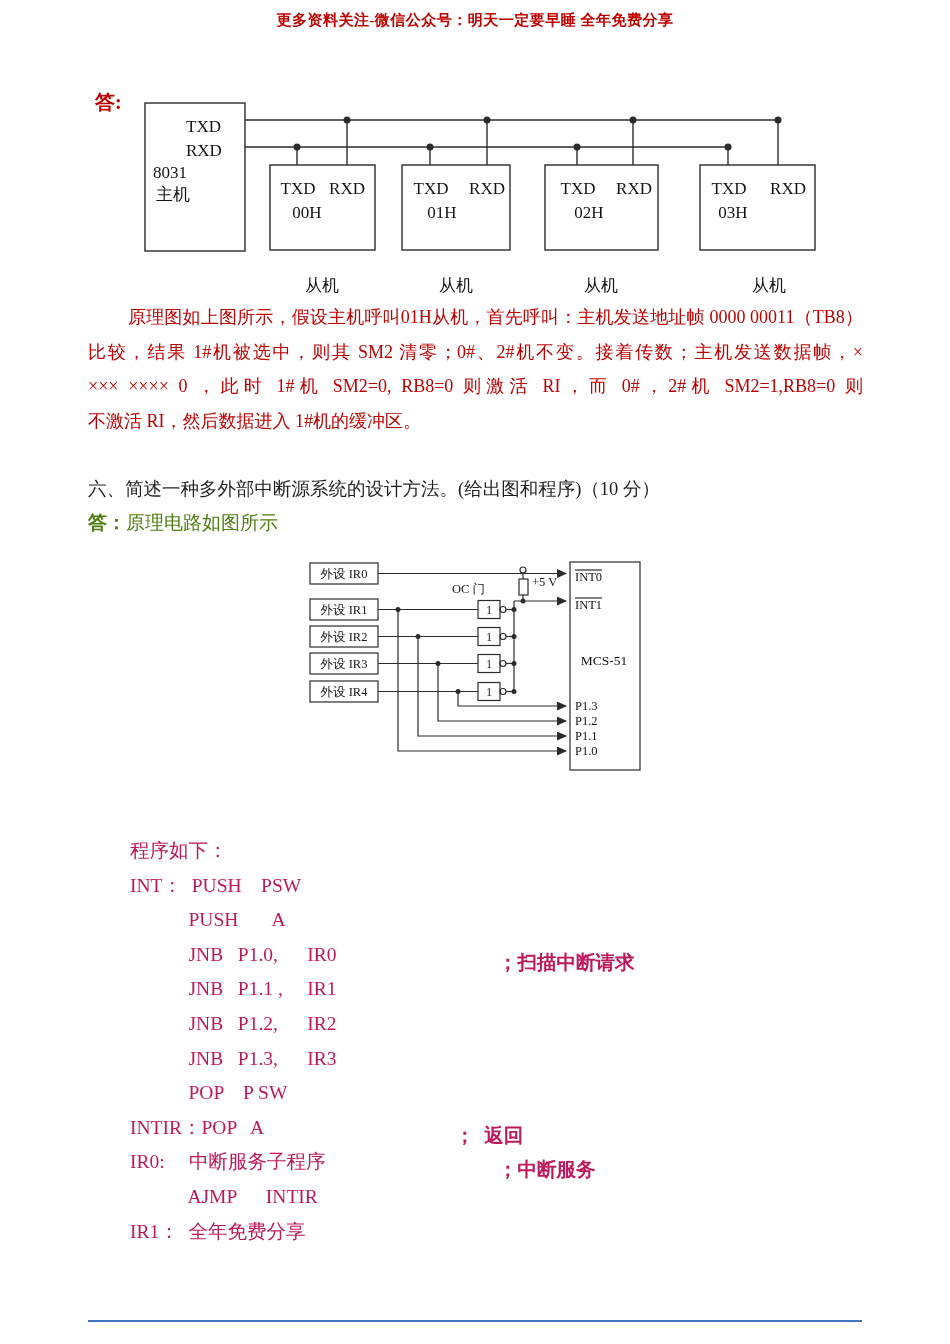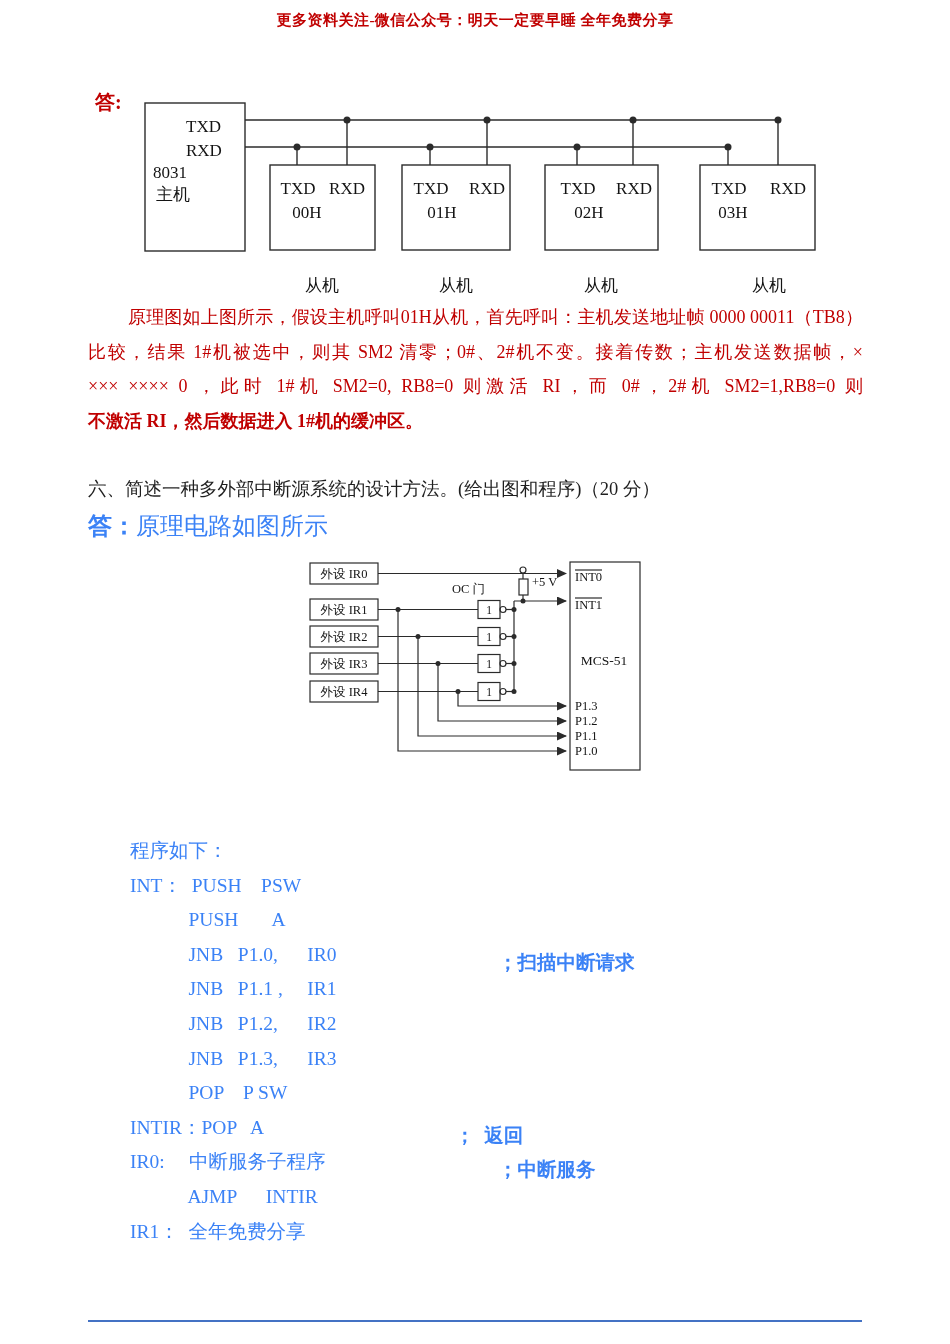--- a/index.html
+++ b/index.html
@@ -25,27 +25,27 @@
   .dot { fill:#2b2b2b; }
   .d2 text { font-size:12.5px; }
   .d2 .gate-t { font-size:11.5px; }
   .d2 .mcu-t { font-size:13.5px; }
   .para {
     position:absolute; top:300px; left:88px; width:775px;
     color:#c00000; font-size:18px; line-height:34.6px;
   }
   .para .pline { text-align:justify; text-align-last:justify; }
   .para .pline.first { text-indent:40px; }
-  .para .pline.last { text-align-last:auto;font-weight:bold; }
+  .para .pline.last { text-align-last:auto; }
   .q6 { position:absolute; top:476px; left:88px; font-size:18.5px; color:#1f1f1f; }
-  .ans2 { position:absolute; top:510px; left:88px; font-size:24px; color:#3b82f6; }
+  .ans2 { position:absolute; top:510px; left:88px; font-size:19px; color:#4d7c0f; }
   .ans2 .lbl { font-weight:bold; }
   .program {
     position:absolute; top:834px; left:130px; width:730px;
-    color:#3b82f6; font-size:19.5px;
+    color:#be185d; font-size:19.5px;
   }
   .prog-line { position:relative; height:34.6px; line-height:34.6px; white-space:pre; }
   .prog-line .comment { position:absolute; left:368px; top:8px; white-space:pre;font-weight:bold; }
   .prog-line.near .comment { left:325px; }
   .footer-line {
     position:absolute; top:1320px; left:88px; width:774px; height:2px; background:#4472c4;
   }
 </style>
 </head>
 <body>
@@ -118,21 +118,21 @@
     </g>
   </svg>
 
   <div class="para">
     <div class="pline first">原理图如上图所示，假设主机呼叫01H从机，首先呼叫：主机发送地址帧 0000 00011（TB8）</div>
     <div class="pline">比较，结果 1#机被选中，则其 SM2 清零；0#、2#机不变。接着传数；主机发送数据帧，×</div>
     <div class="pline">××× ××××  0 ，此时 1#机 SM2=0, RB8=0 则激活 RI，而 0#，2#机 SM2=1,RB8=0 则</div>
     <div class="pline last">不激活 RI，然后数据进入 1#机的缓冲区。</div>
   </div>
 
-  <div class="q6">六、简述一种多外部中断源系统的设计方法。(给出图和程序)（20 分）</div>
+  <div class="q6">六、简述一种多外部中断源系统的设计方法。(给出图和程序)（10 分）</div>
 
   <div class="ans2">
     <span class="lbl">答：</span><span>原理电路如图所示</span>
   </div>
 
   <svg class="d2" width="950" height="235" viewBox="0 0 950 235">
     <defs>
       <marker id="arw" markerUnits="userSpaceOnUse" markerWidth="10" markerHeight="9" refX="9" refY="4.5" orient="auto">
         <path d="M0,0 L10,4.5 L0,9 Z" fill="#2b2b2b"></path>
       </marker>

